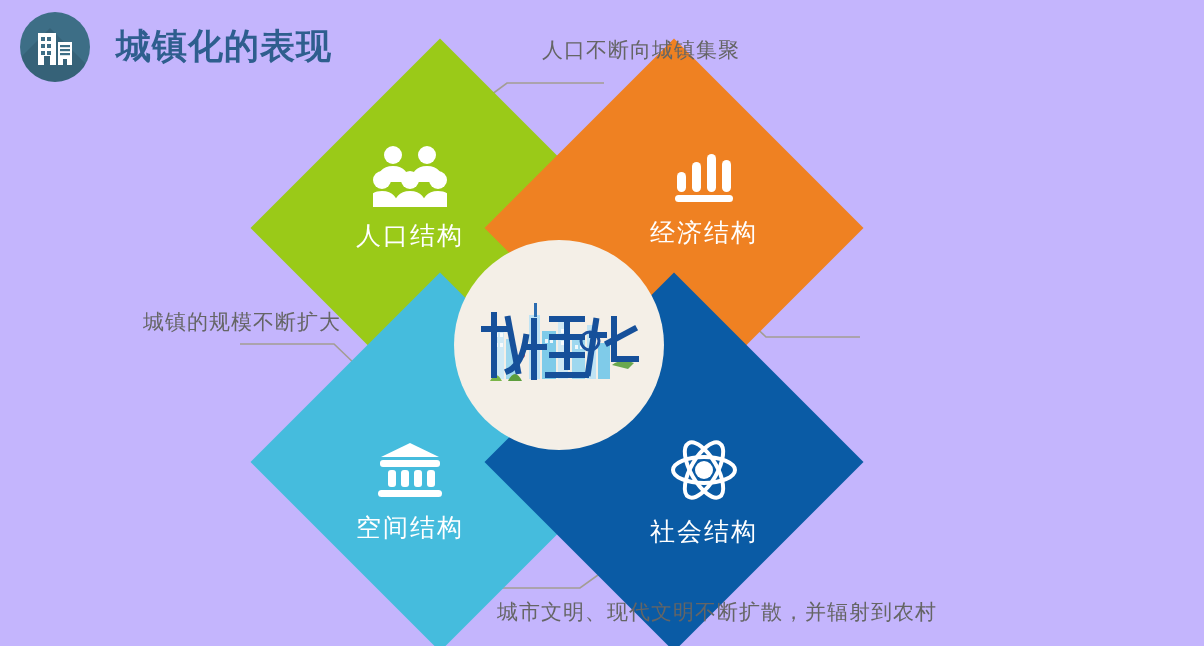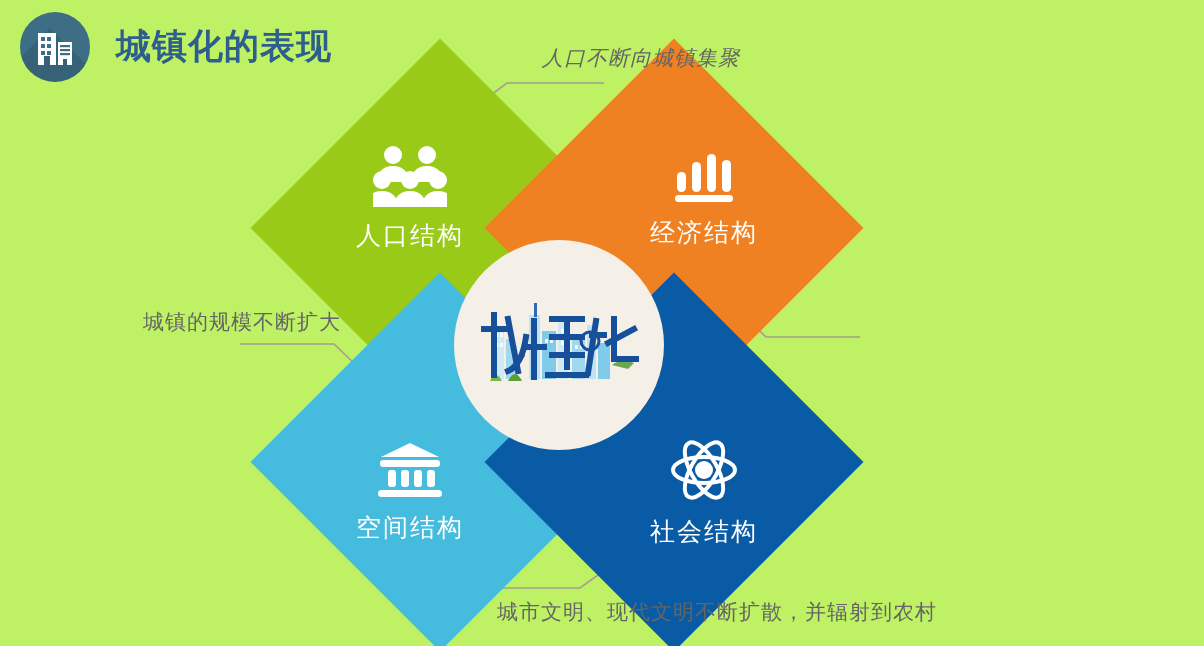--- a/index.html
+++ b/index.html
@@ -2,21 +2,21 @@
 <html><head>
 <meta charset="utf-8">
 <style>
   * { margin:0; padding:0; box-sizing:border-box; }
   html, body {
     width:1204px; height:646px;
     background:#f2f2f2;
     font-family:"Liberation Sans","DejaVu Sans",sans-serif;
     overflow:hidden;
   }
-  #stage { position:relative; width:1204px; height:646px; background:#bef264; }
+  #stage { position:relative; width:1204px; height:646px; background:#c4b5fd; }
 
   
   .header { position:absolute; left:0; top:0; width:100%; height:90px; }
   .header-badge {
     position:absolute; left:20px; top:12px;
     width:70px; height:70px; border-radius:50%;
     background:#3d6e86; overflow:hidden;
   }
   .header-badge .shadow {
     position:absolute; left:30px; top:16px;
@@ -67,21 +67,21 @@
     background:#f4efe7;
     display:flex; align-items:center; justify-content:center;
   }
   .center-art { width:170px; height:120px; }
 
   
   .callout {
     position:absolute; font-size:21px; color:#656565;
     letter-spacing:1px; white-space:nowrap;
   }
-  .c-top    { left:542px; top:44px;font-style:italic; }
+  .c-top    { left:542px; top:36px; }
   .c-right  { left:775px; top:308px; }
   .c-left   { left:143px; top:308px; }
   .c-bottom { left:497px; top:598px; }
 
   
   .connectors { position:absolute; left:0; top:0; width:1204px; height:646px; pointer-events:none; }
 </style>
 </head>
 <body>
 

